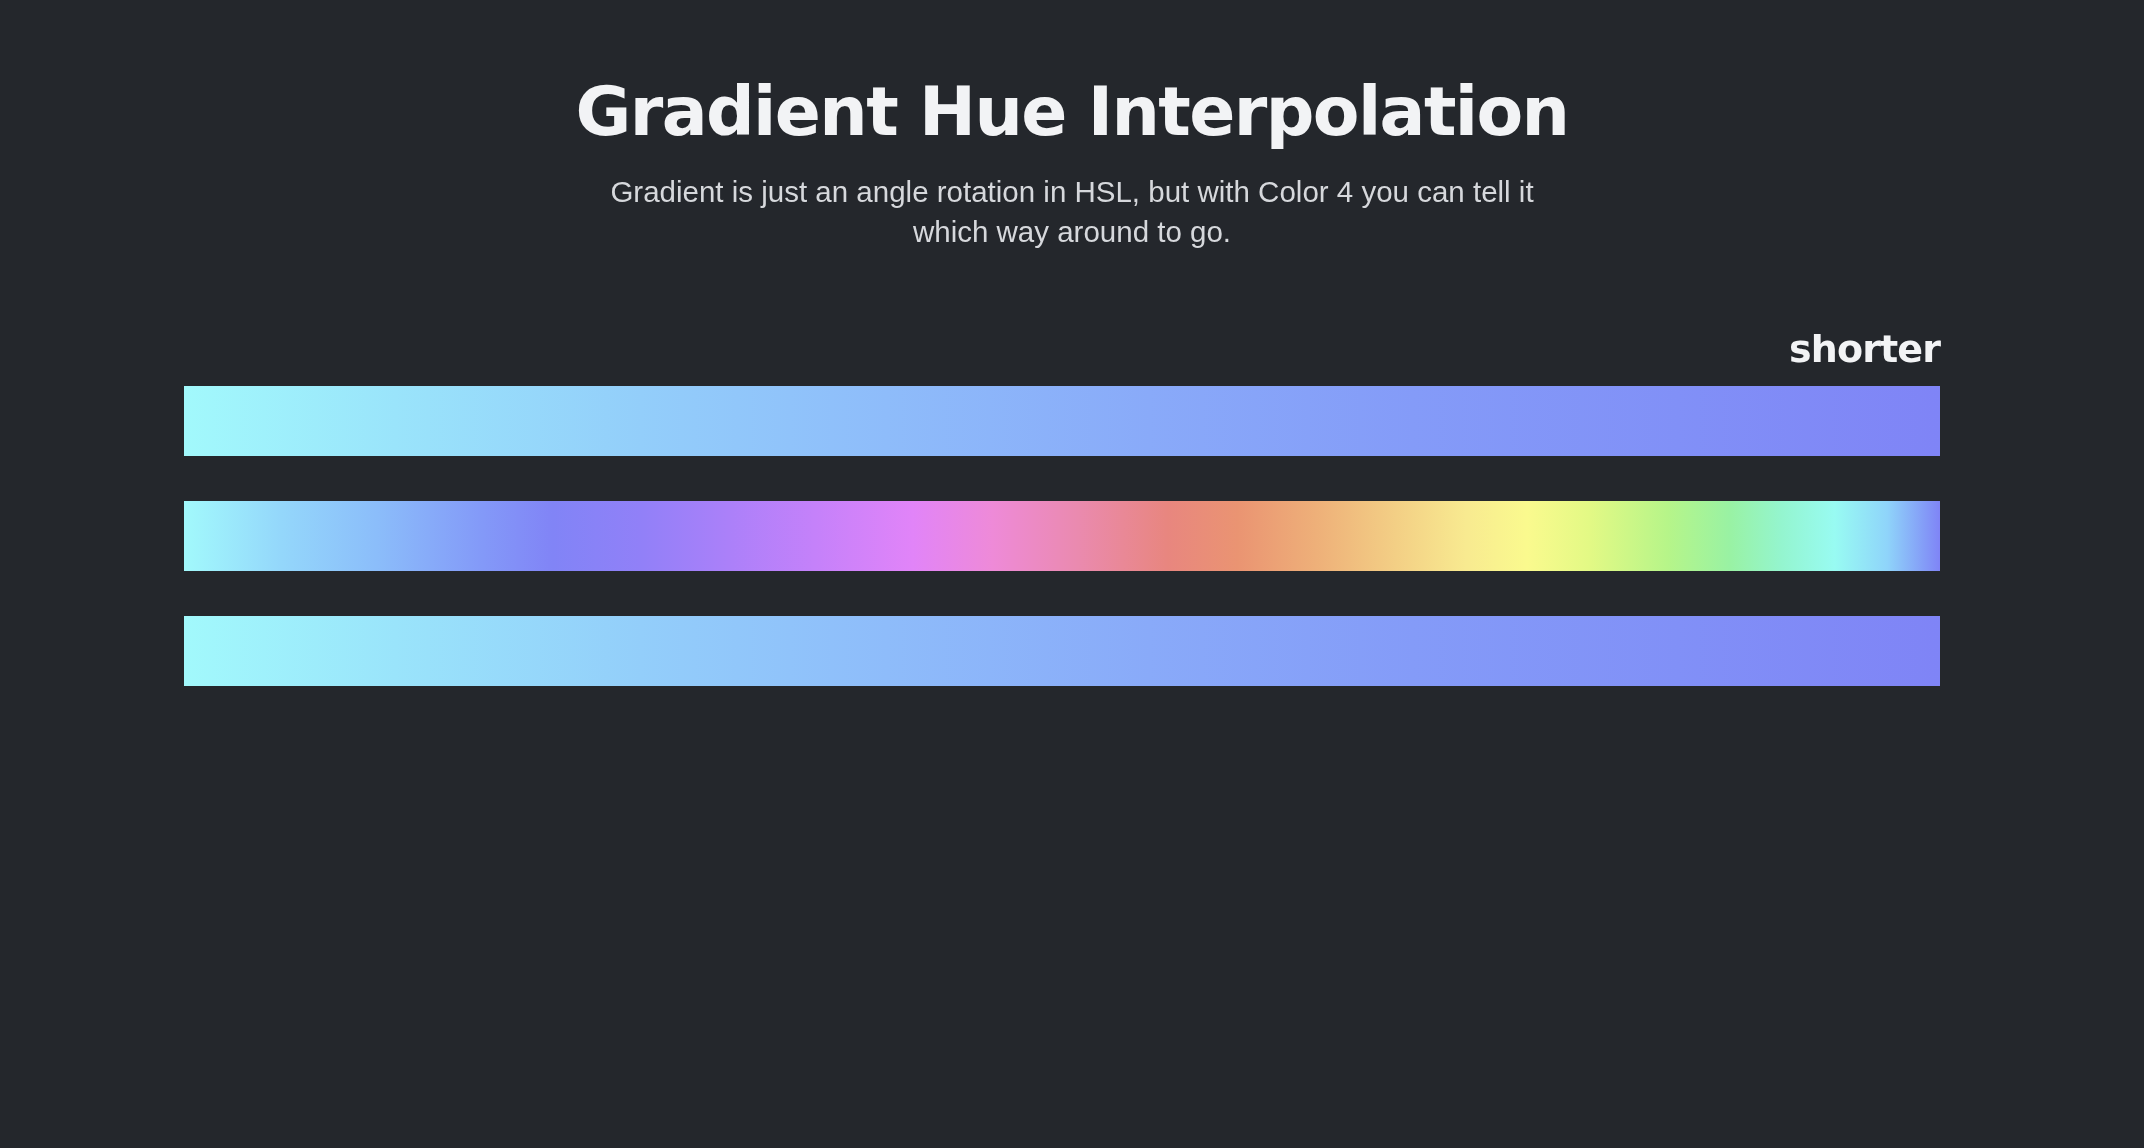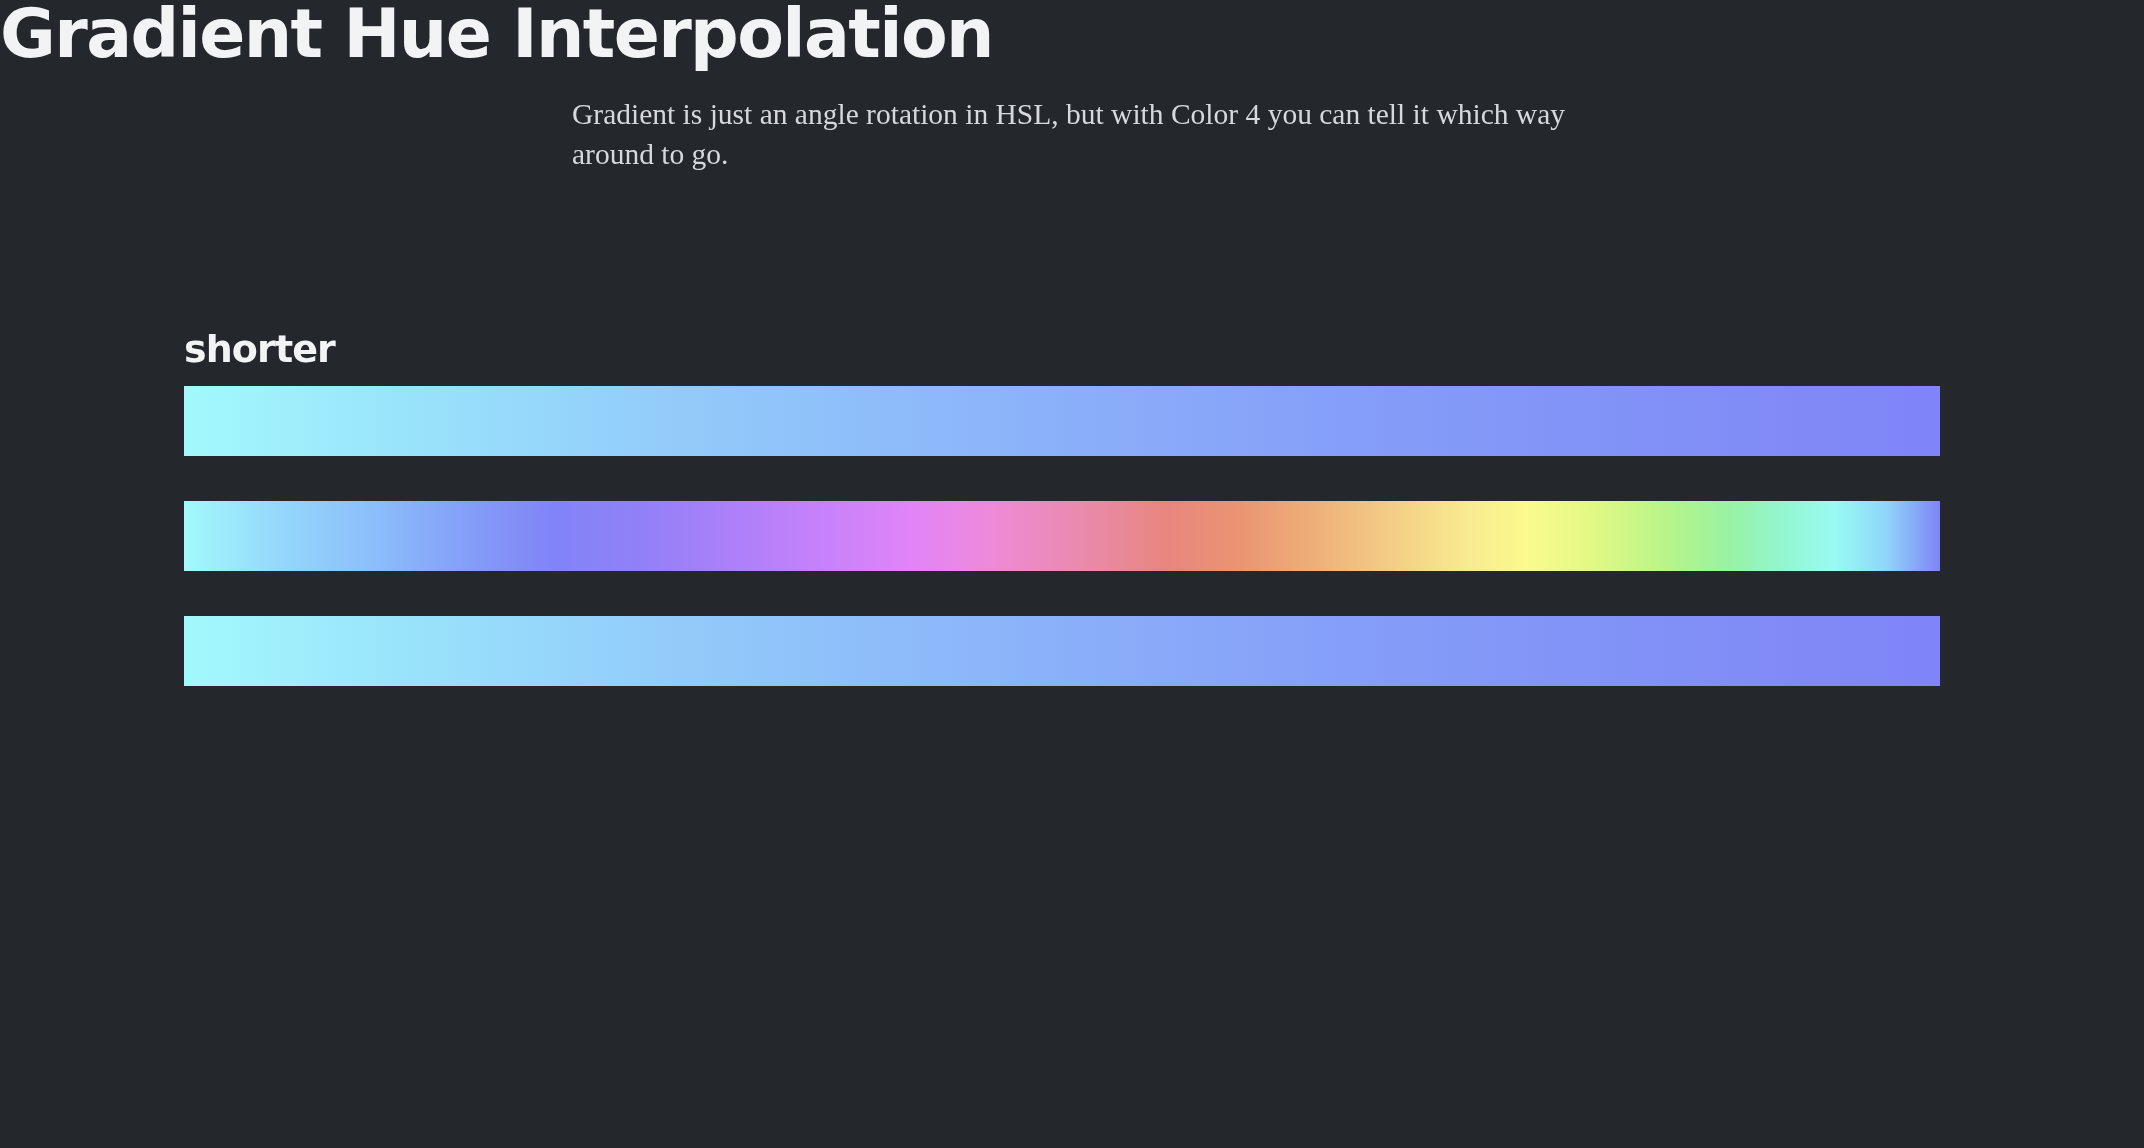--- a/index.html
+++ b/index.html
@@ -19,52 +19,54 @@
 
   .page {
     width: 2144px;
     height: 1148px;
     position: relative;
     background: #24272c;
   }
 
   
   .header {
-    text-align: left;
+    padding-top: 78px;
+    text-align: center;
   }
 
   .page-title {
     font-size: 68px;
     line-height: 1.0;
     font-weight: 700;
     letter-spacing: -1.6px;
     color: #f2f3f5;
     font-family: "DejaVu Sans", sans-serif;
   }
 
   .page-subtitle {
     margin: 26px auto 0 auto;
     width: 1000px;
     font-size: 29.5px;
     line-height: 1.37;
     font-weight: 400;
     color: #d6d8dc;
-    font-family: Liberation Serif, serif;
+    font-family: Liberation Sans, sans-serif;
   }
 
   
   .swatches {
     position: absolute;
     left: 184px;
     top: 330px;
     width: 1756px;
   }
 
   .swatch {
     margin-bottom: 45px;
+    text-align: right;
   }
 
   .swatch-label {
     font-size: 38px;
     line-height: 1.0;
     font-weight: 700;
     letter-spacing: -0.9px;
     color: #f2f3f5;
     font-family: "DejaVu Sans", sans-serif;
     margin-bottom: 18px;

